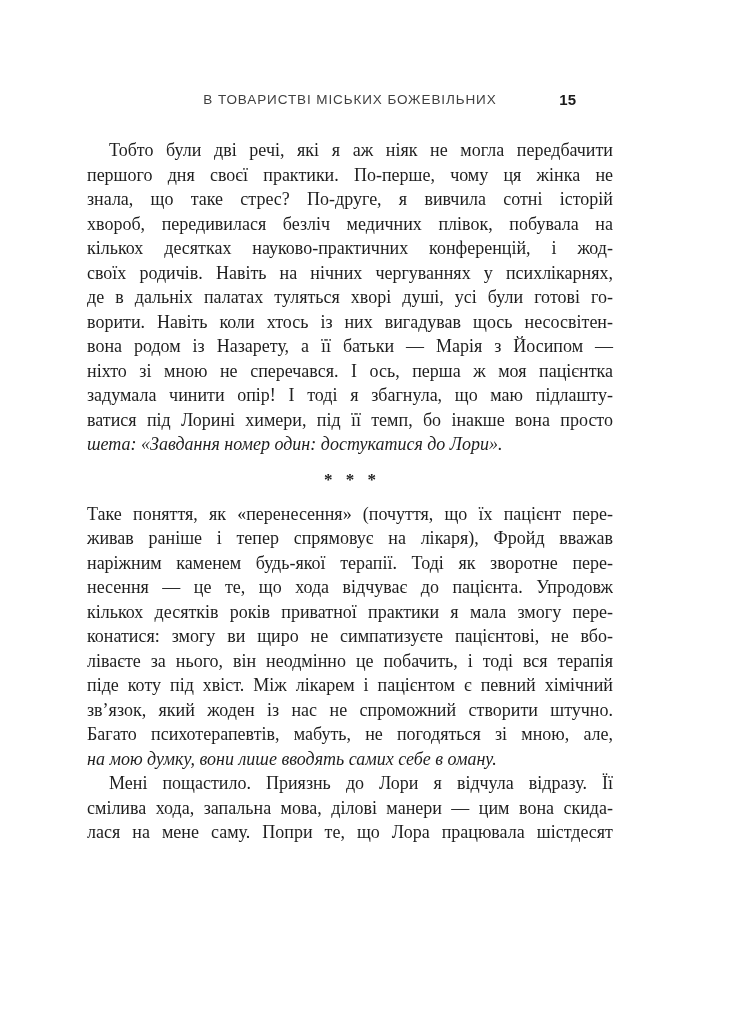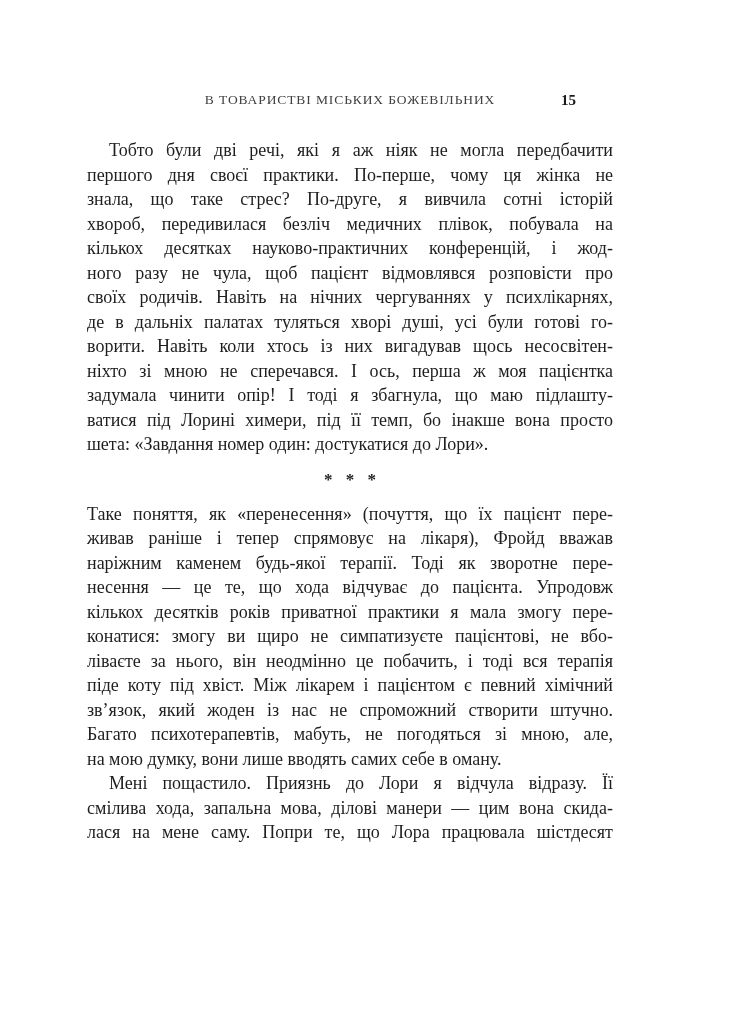--- a/index.html
+++ b/index.html
@@ -15,21 +15,21 @@
     font-family: "Liberation Serif", "DejaVu Serif", serif;
     color: #1e1e1e;
     overflow: hidden;
   }
   .running-head {
     position: absolute;
     top: 90px;
     left: 87px;
     width: 526px;
     height: 20px;
-    font-family: Liberation Serif, serif;
+    font-family: Liberation Sans, sans-serif;
   }
   .running-title {
     display: block;
     text-align: center;
     font-size: 13.5px;
     letter-spacing: 0.9px;
     color: #404040;
     font-weight: 500;
     line-height: 20px;
   }
@@ -50,21 +50,21 @@
     font-size: 18px;
     line-height: 24.5px;
   }
   .paragraph { margin: 0; }
   .line {
     text-align: justify;
     text-align-last: justify;
     height: 24.5px;
   }
   .line.indent { text-indent: 22px; }
-  .line.lastline { text-align-last: left; }
+  .line.lastline { text-align-last: left; font-style: italic; }
   .separator {
     height: 45px;
     line-height: 45px;
     text-align: center;
     font-weight: 700;
     font-size: 17px;
     word-spacing: 9px;
     color: #1e1e1e;
   }
 </style>
@@ -77,24 +77,24 @@
     <span class="page-number">15</span>
   </header>
 
   <main class="body-text">
       <div class="paragraph">
         <div class="line indent">Тобто були дві речі, які я аж ніяк не могла передбачити</div>
         <div class="line">першого дня своєї практики. По-перше, чому ця жінка не</div>
         <div class="line">знала, що таке стрес? По-друге, я вивчила сотні історій</div>
         <div class="line">хвороб, передивилася безліч медичних плівок, побувала на</div>
         <div class="line">кількох десятках науково-практичних конференцій, і жод-</div>
-        <div class="line">ного разу не чула, щоб пацієнт відмовлявся розповісти про</div>
         <div class="line">своїх родичів. Навіть на нічних чергуваннях у психлікарнях,</div>
         <div class="line">де в дальніх палатах туляться хворі душі, усі були готові го-</div>
         <div class="line">ворити. Навіть коли хтось із них вигадував щось несосвітен-</div>
+        <div class="line">вона родом із Назарету, а її батьки — Марія з Йосипом —</div>
         <div class="line">ніхто зі мною не сперечався. І ось, перша ж моя пацієнтка</div>
         <div class="line">задумала чинити опір! І тоді я збагнула, що маю підлашту-</div>
         <div class="line">ватися під Лорині химери, під її темп, бо інакше вона просто</div>
         <div class="line lastline">шета: «Завдання номер один: достукатися до Лори».</div>
       </div>
       <div class="separator">* * *</div>
       <div class="paragraph">
         <div class="line">Таке поняття, як «перенесення» (почуття, що їх пацієнт пере-</div>
         <div class="line">живав раніше і тепер спрямовує на лікаря), Фройд вважав</div>
         <div class="line">наріжним каменем будь-якої терапії. Тоді як зворотне пере-</div>

